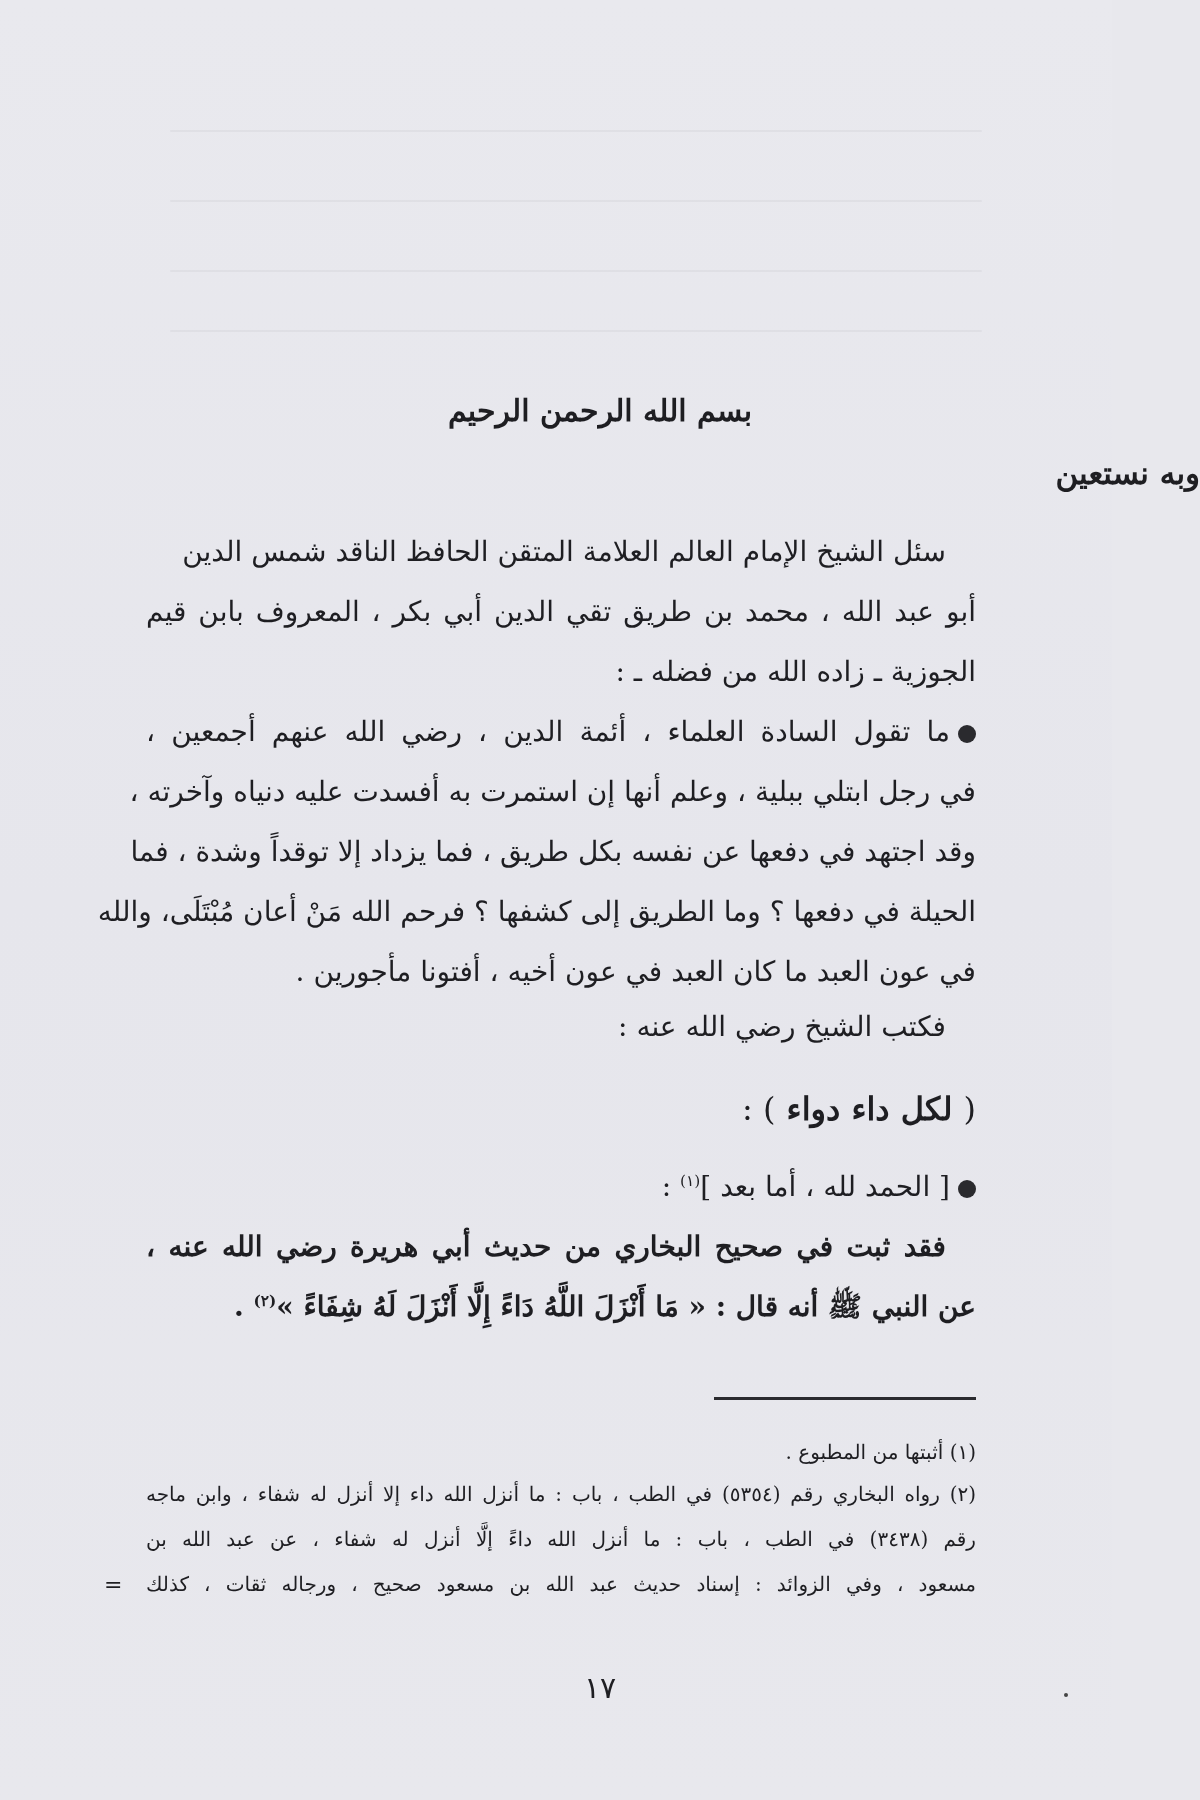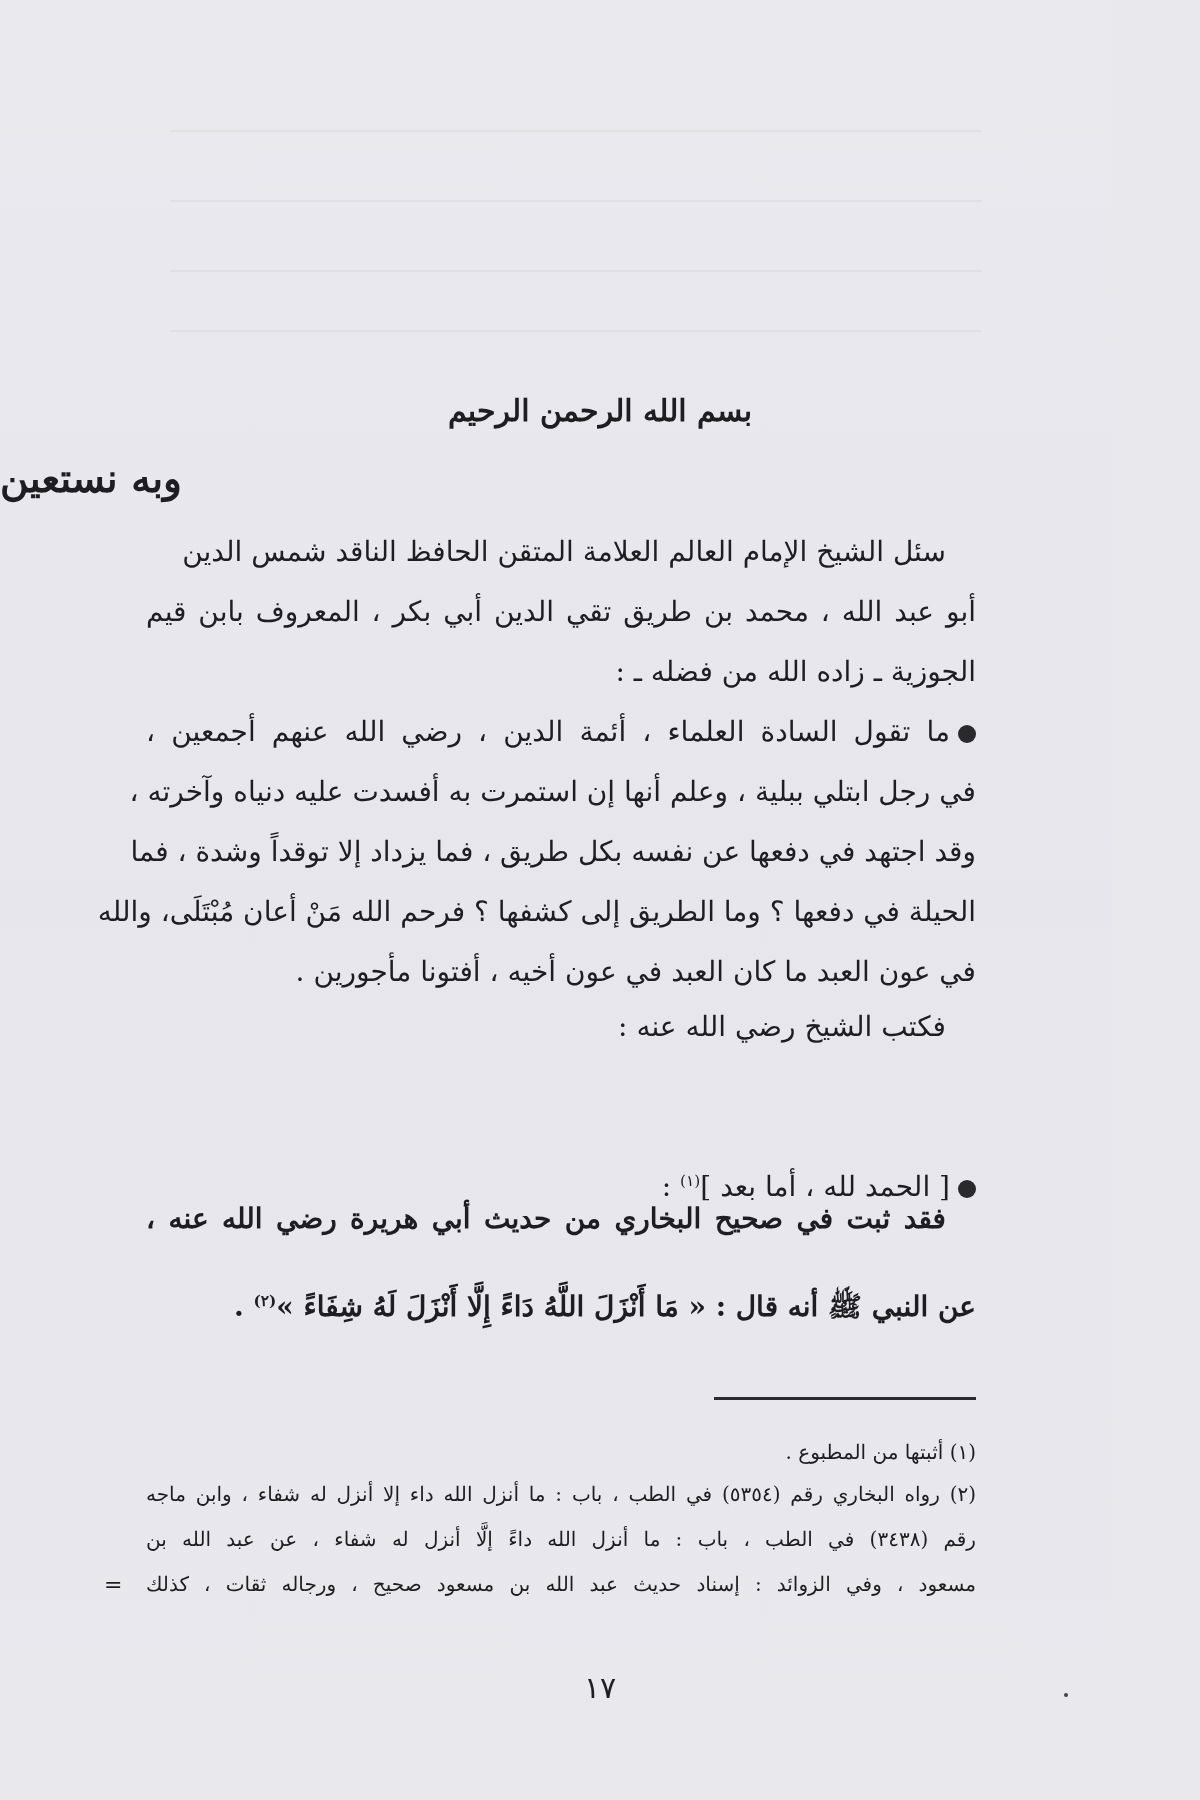--- a/index.html
+++ b/index.html
@@ -37,23 +37,23 @@
       left: 0; width: 1200px;
       text-align: center;
       direction: rtl;
       font-size: 30px;
       font-weight: bold;
     }
     .nastain {
       position: absolute;
       top: 455px;
       left: 0; width: 1200px;
-      text-align: left;
+      text-align: right;
       direction: rtl;
-      font-size: 39px;
+      font-size: 31px;
       font-weight: bold;
     }
     .line {
       position: absolute;
       right: 136px;
       direction: rtl;
       font-size: 28px;
       white-space: nowrap;
     }
     .line.full {
@@ -143,26 +143,31 @@
 
   <div class="line full" style="top:715px;">
     <span class="bullet"></span><span>ما تقول السادة العلماء ، أئمة الدين ، رضي الله عنهم أجمعين ،</span>
   </div>
   <div class="line full" style="top:835px;">وقد اجتهد في دفعها عن نفسه بكل طريق ، فما يزداد إلا توقداً وشدة ، فما</div>
   <div class="line full" style="top:775px;">في رجل ابتلي ببلية ، وعلم أنها إن استمرت به أفسدت عليه دنياه وآخرته ،</div>
   <div class="line full" style="top:895px;">الحيلة في دفعها ؟ وما الطريق إلى كشفها ؟ فرحم الله مَنْ أعان مُبْتَلَى، والله</div>
   <div class="line" style="top:955px;">في عون العبد ما كان العبد في عون أخيه ، أفتونا مأجورين .</div>
   <div class="line" style="top:1010px; right:166px;">فكتب الشيخ رضي الله عنه :</div>
 
+  <div class="heading">
+    <span class="paren">(</span>
+    <span>لكل داء دواء</span>
+    <span class="paren">) :</span>
+  </div>
 
   <div class="line" style="top:1170px;">
     <span class="bullet"></span><span>[ الحمد لله ، أما بعد ]</span><sup>(١)</sup><span> :</span>
   </div>
 
-  <div class="line full bold-line" style="top:1202px; right:166px;">فقد ثبت في صحيح البخاري من حديث أبي هريرة رضي الله عنه ،</div>
+  <div class="line full bold-line" style="top:1230px; right:166px;">فقد ثبت في صحيح البخاري من حديث أبي هريرة رضي الله عنه ،</div>
   <div class="line bold-line" style="top:1290px;">
     <span>عن النبي ﷺ أنه قال : « مَا أَنْزَلَ اللَّهُ دَاءً إِلَّا أَنْزَلَ لَهُ شِفَاءً »</span><sup>(٢)</sup><span> .</span>
   </div>
 
   <div class="footnote-rule"></div>
   <div class="fn" style="top:1440px;">(١) أثبتها من المطبوع .</div>
   <div class="fn full" style="top:1482px;">(٢) رواه البخاري رقم (٥٣٥٤) في الطب ، باب : ما أنزل الله داء إلا أنزل له شفاء ، وابن ماجه</div>
   <div class="fn full" style="top:1527px;">رقم (٣٤٣٨) في الطب ، باب : ما أنزل الله داءً إلَّا أنزل له شفاء ، عن عبد الله بن</div>
   <div class="fn full" style="top:1572px;">مسعود ، وفي الزوائد : إسناد حديث عبد الله بن مسعود صحيح ، ورجاله ثقات ، كذلك</div>
   <div class="cont-mark">=</div>

